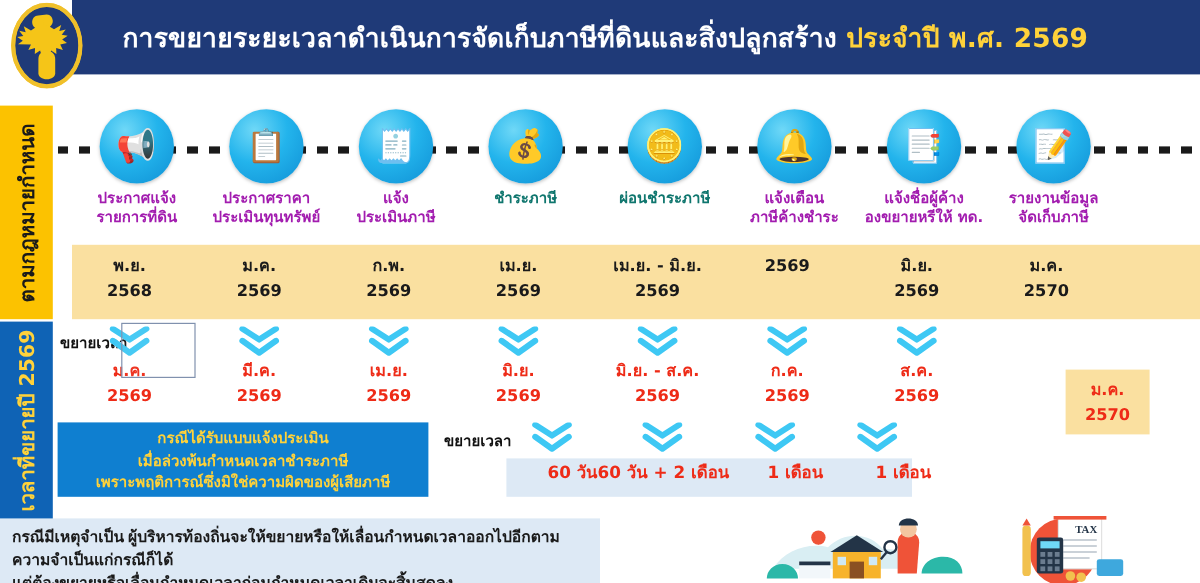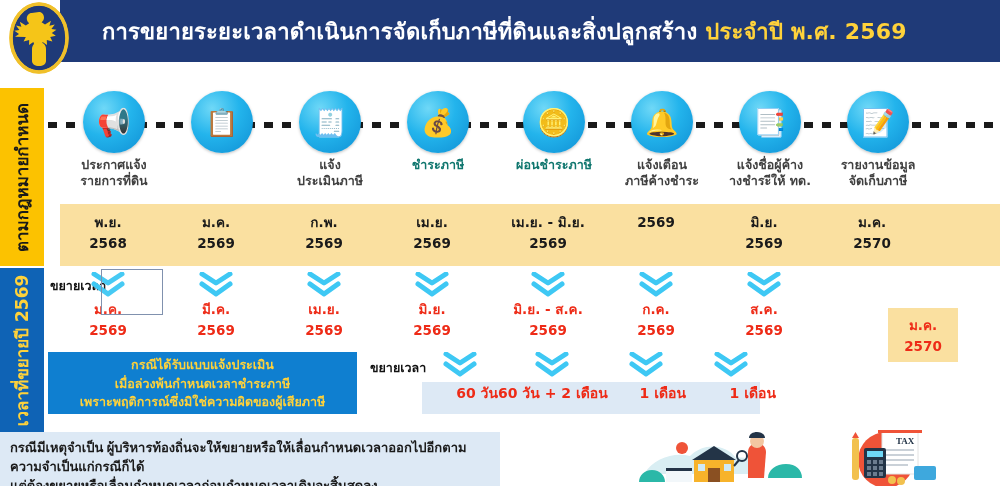--- a/index.html
+++ b/index.html
@@ -96,21 +96,21 @@
     position: relative;
     display: flex;
     align-items: center;
     justify-content: center;
     font-size: 27px;
     line-height: 1;
   }
   .node-label {
     font-size: 12.5px;
     font-weight: bold;
-    color: #404040;
+    color: #a21caf;
     line-height: 1.28;
     white-space: pre-line;
   }
   .node-label.hl { color: #0f766e; }
 
   
   .date-band {
     position: absolute;
     left: 60px; top: 204px;
     width: 970px; height: 62px;
@@ -284,20 +284,22 @@
         <div class="bubble">
           <span>📢</span>
         </div>
         <div class="node-label">ประกาศแจ้ง
 รายการที่ดิน</div>
       </div>
       <div class="node" style="left: 120px;">
         <div class="bubble">
           <span>📋</span>
         </div>
+        <div class="node-label">ประกาศราคา
+ประเมินทุนทรัพย์</div>
       </div>
       <div class="node" style="left: 228px;">
         <div class="bubble">
           <span>🧾</span>
         </div>
         <div class="node-label">แจ้ง
 ประเมินภาษี</div>
       </div>
       <div class="node" style="left: 336px;">
         <div class="bubble">
@@ -316,21 +318,21 @@
           <span>🔔</span>
         </div>
         <div class="node-label">แจ้งเตือน
 ภาษีค้างชำระ</div>
       </div>
       <div class="node" style="left: 668px;">
         <div class="bubble">
           <span>📑</span>
         </div>
         <div class="node-label">แจ้งชื่อผู้ค้าง
-างชำระีให้ ทด.</div>
+องขยายหรีให้ ทด.</div>
       </div>
       <div class="node" style="left: 776px;">
         <div class="bubble">
           <span>📝</span>
         </div>
         <div class="node-label">รายงานข้อมูล
 จัดเก็บภาษี</div>
       </div>
     </div>
 </div>

